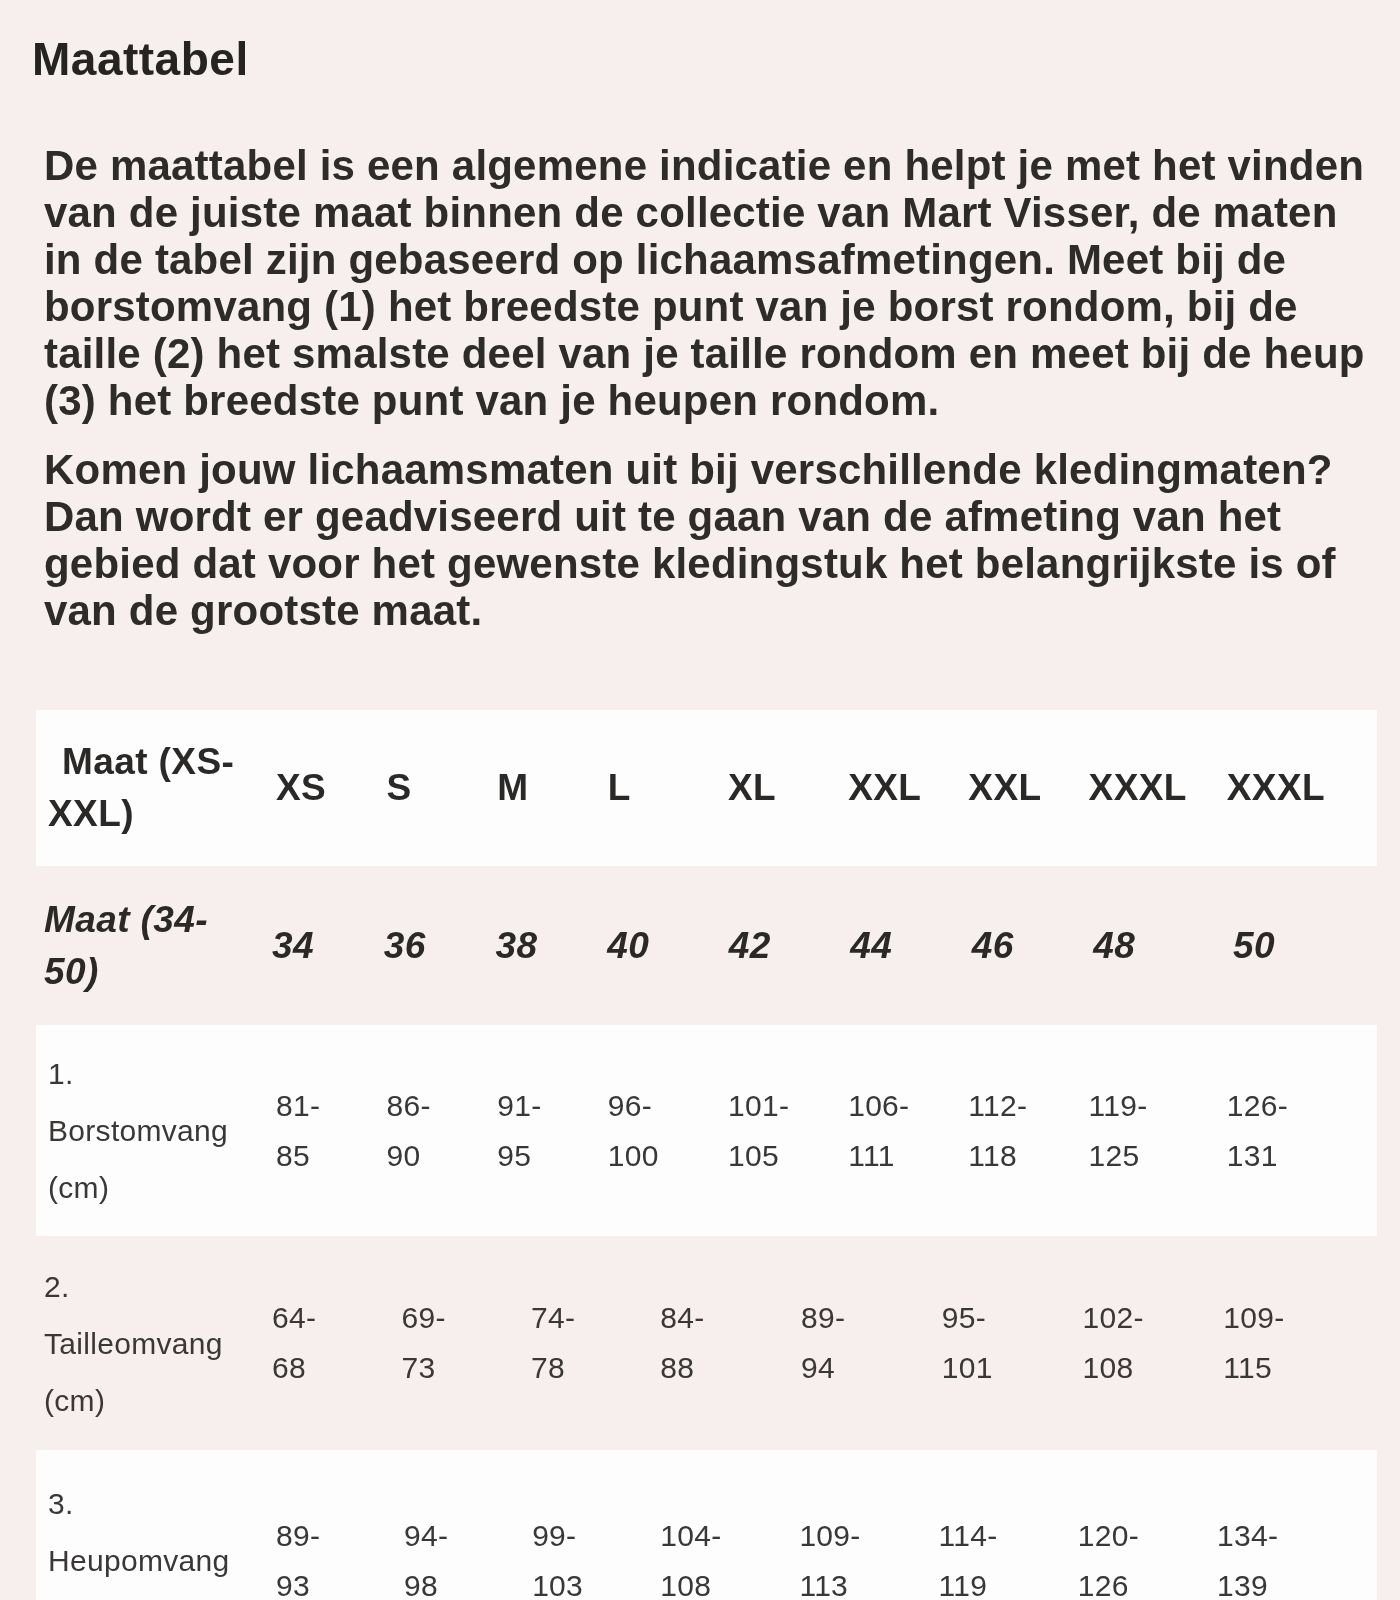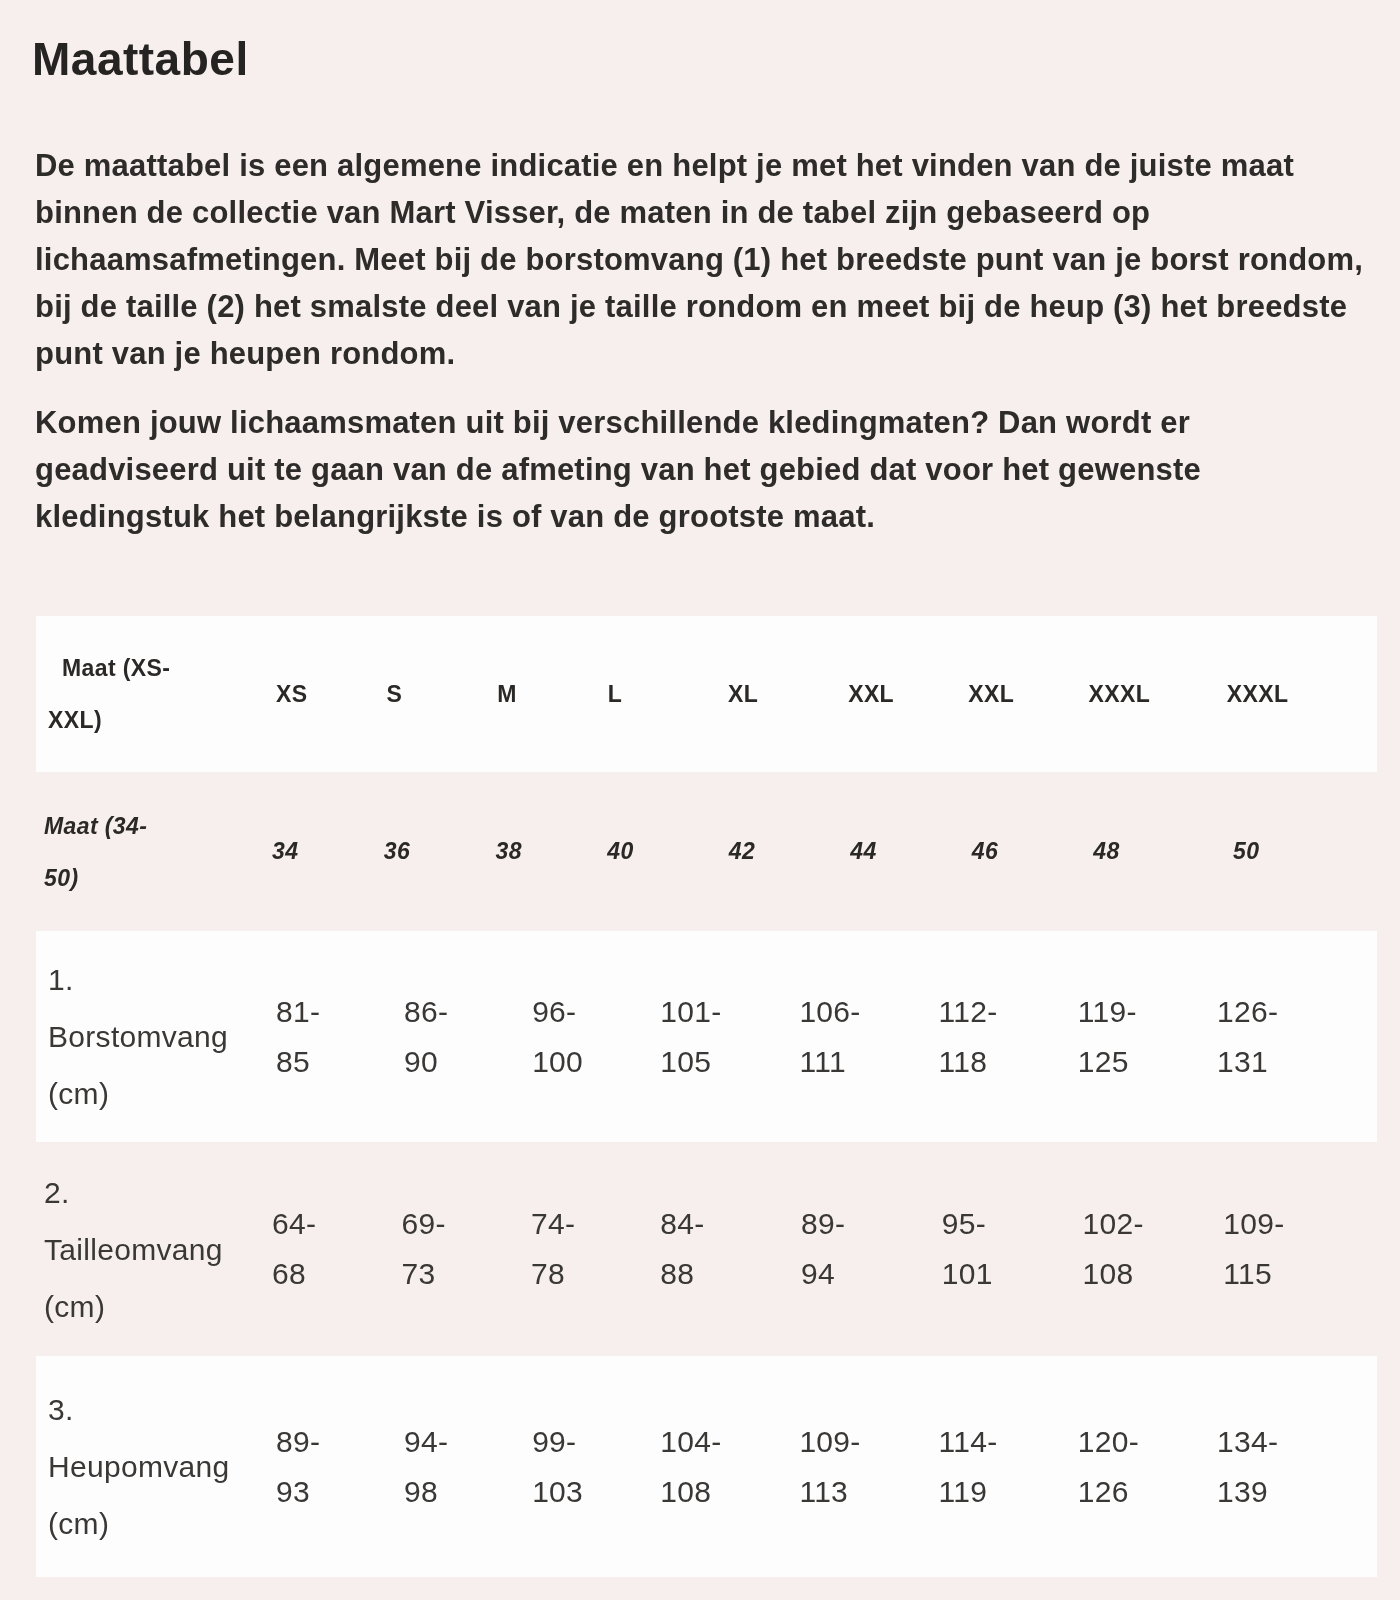--- a/index.html
+++ b/index.html
@@ -17,24 +17,24 @@
   }
   .page-title {
     margin: 0;
     font-size: 46px;
     line-height: 50px;
     font-weight: 700;
     letter-spacing: 0.5px;
     color: #262422;
   }
   .body-par {
-    margin: 3px;
+    margin: 12px;
     margin-top: 58px;
     max-width: 1345px;
-    font-size: 31px;
+    font-size: 42px;
     line-height: 47px;
     font-weight: 700;
     letter-spacing: 0.2px;
     color: #2e2c2a;
   }
   .body-par.second {
     margin-top: 22px;
   }
   
   .size-table {
@@ -71,21 +71,21 @@
   
   .cell-val:nth-child(2),
   .cell-val:nth-child(3),
   .cell-val:nth-child(4) { flex-grow: 0.92; }
   .cell-val:nth-child(9) { flex-grow: 1.15; }
   .cell-val:nth-child(10) { flex-grow: 1.25; }
 
   
   .h-row {
     font-weight: 700;
-    font-size: 23px;
+    font-size: 37px;
     letter-spacing: 0.4px;
     color: #2b2927;
   }
   .h-row .cell-label { line-height: 52px; }
   .h-row:nth-child(1) .cell-label { text-indent: 14px; }
 
   
   .d-row {
     font-weight: 400;
     font-size: 30px;
@@ -137,20 +137,22 @@
     </div>
 
     <div class="t-row d-row">
       <div class="cell-label">1.
 Borstomvang
 (cm)</div>
       <div class="cell-val">81-
 85</div>
       <div class="cell-val">86-
 90</div>
+      <div class="cell-val">91-
+95</div>
       <div class="cell-val">96-
 100</div>
       <div class="cell-val">101-
 105</div>
       <div class="cell-val">106-
 111</div>
       <div class="cell-val">112-
 118</div>
       <div class="cell-val">119-
 125</div>

